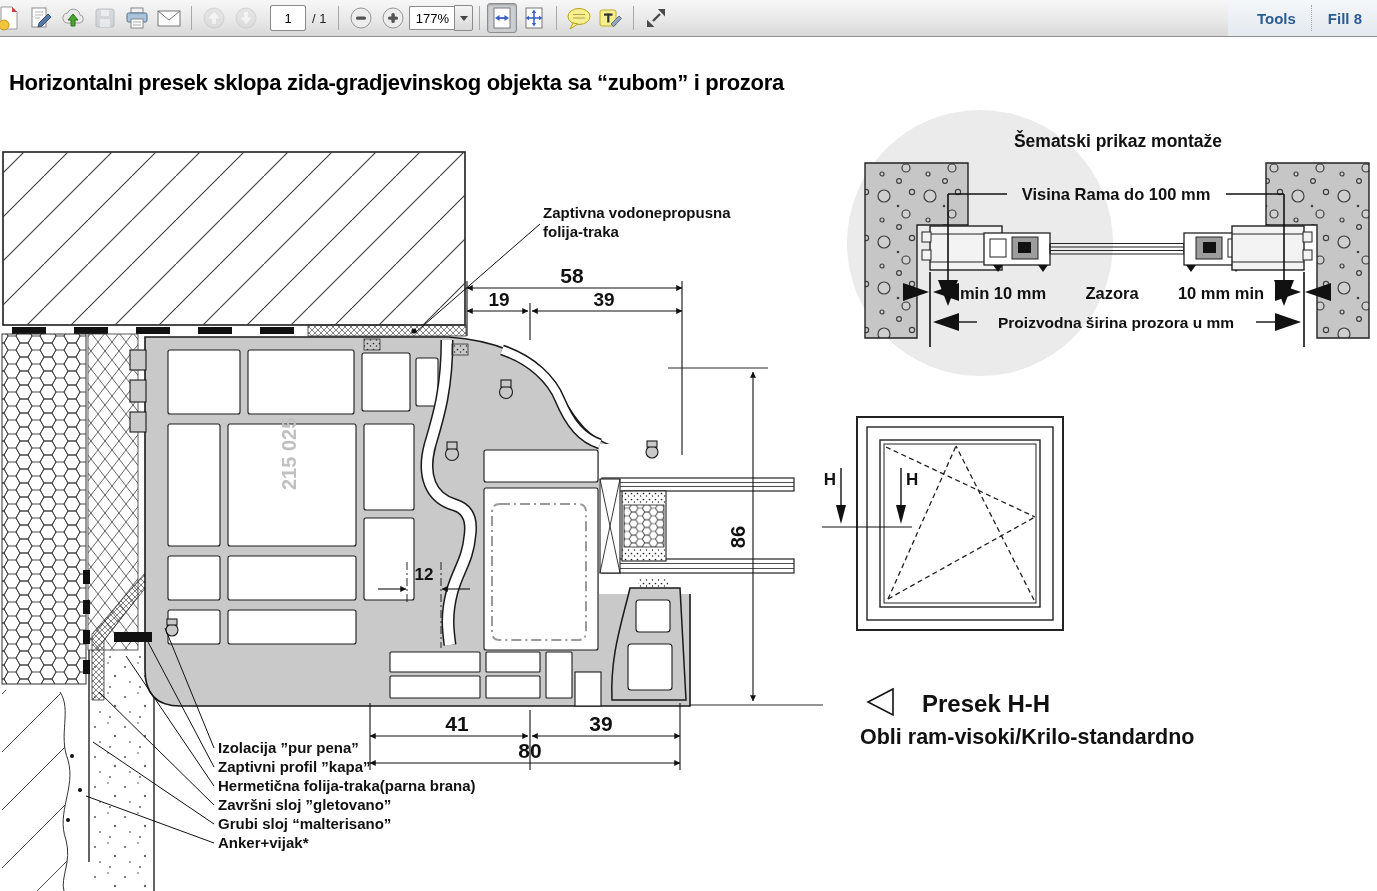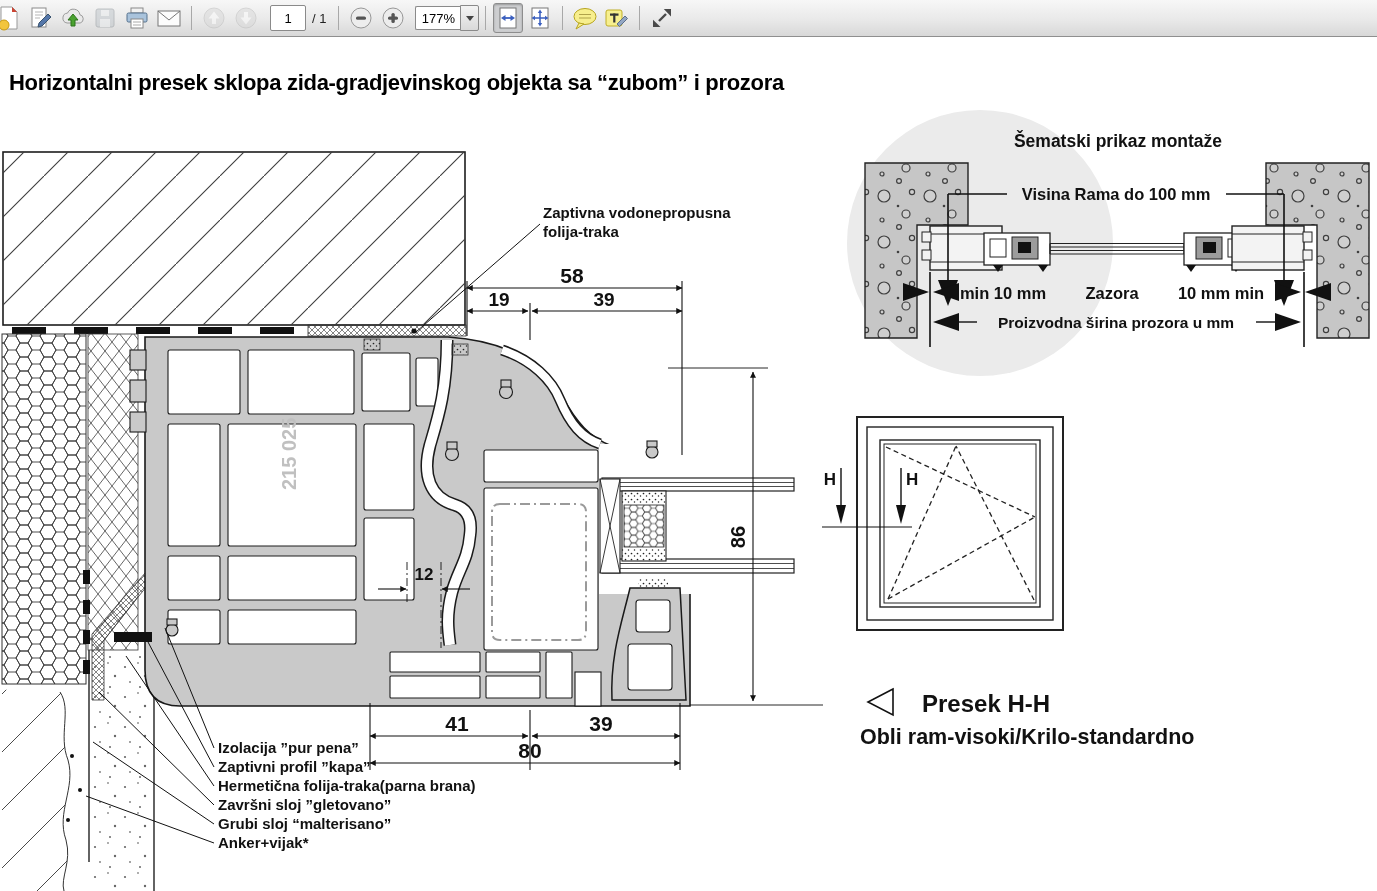--- a/index.html
+++ b/index.html
@@ -10,21 +10,21 @@
     background:linear-gradient(#f7f7f7,#e9e9e9 55%,#d8d8d8);
     border-bottom:1px solid #8f8f8f;display:flex;align-items:center;}
   .tbtn{width:28px;height:28px;display:flex;align-items:center;justify-content:center;
     border:1px solid transparent;border-radius:3px;margin:0 1px;flex:0 0 auto;}
   .tbtn.pressed{background:#cdced0;border:1px solid #8d8d8d;box-shadow:inset 0 1px 2px rgba(0,0,0,.25);}
   .tbtn.disabled{opacity:.45;}
   .tsep{width:1px;height:24px;background:#a8a8a8;margin:0 6px;flex:0 0 auto;}
   #page-input{width:30px;height:22px;border:1px solid #8a8a8a;border-radius:2px;text-align:center;
     font-size:13px;font-family:"Liberation Sans",sans-serif;margin:0 4px 0 8px;background:#fff;}
   .tlabel{font-size:13px;color:#222;margin:0 6px 0 2px;}
-  #zoom-combo{display:flex;align-items:center;margin-left:6px;justify-content:flex-end;}
+  #zoom-combo{display:flex;align-items:center;margin-left:0;justify-content:flex-end;}
   #zoom-box{width:44px;height:22px;border:1px solid #8a8a8a;border-right:none;border-radius:2px 0 0 2px;
     background:#fff;font-size:13px;display:flex;align-items:center;justify-content:center;}
   #zoom-drop{width:17px;height:24px;border:1px solid #8a8a8a;border-radius:0 2px 2px 0;
     background:linear-gradient(#f4f4f4,#d9d9d9);display:flex;align-items:center;justify-content:center;}
   #tab-area{position:absolute;right:0;top:0;height:36px;display:flex;align-items:center;
     background:linear-gradient(#f4f7fa,#e3e9ef);padding-left:14px;}
   .ttab{font-size:15px;font-weight:bold;color:#2a5c92;padding:0 15px;white-space:nowrap;}
   .tdots{width:1px;height:26px;border-left:1px dotted #9aa5b0;}
   
   #doc-title{position:absolute;left:9px;top:70px;font-size:22px;font-weight:bold;color:#000000;
@@ -151,20 +151,25 @@
         <polygon points="13,18 21,10 23.5,12.5 15.5,20.5" fill="#93a7c4" stroke="#5d6f89"></polygon>
       </svg>
     </div>
     <div class="tsep"></div>
     <div class="tbtn">
       <svg width="26" height="26">
         <path d="M10,16 L17,9" stroke="#4a4a4a" stroke-width="2.4"></path>
         <polygon points="22,4 22,11.5 14.8,4" fill="#4a4a4a"></polygon>
         <polygon points="4,22 11.5,22 4,14.8" fill="#4a4a4a"></polygon>
       </svg>
+    </div>
+    <div id="tab-area">
+      <span class="ttab">Tools</span>
+      <span class="tdots"></span>
+      <span class="ttab">Fill 8</span>
     </div>
   </div>
 
   <div id="doc-title">Horizontalni presek sklopa zida-gradjevinskog objekta sa “zubom” i prozora</div>
 
   <svg id="drawing-svg" width="1377" height="855" viewBox="0 36 1377 855">
     <defs>
       <pattern id="hatch" width="44" height="44" patternUnits="userSpaceOnUse">
         <path d="M-2,46 L46,-2" stroke="#3a3a3a" stroke-width="1.1" fill="none"></path>
       </pattern>

